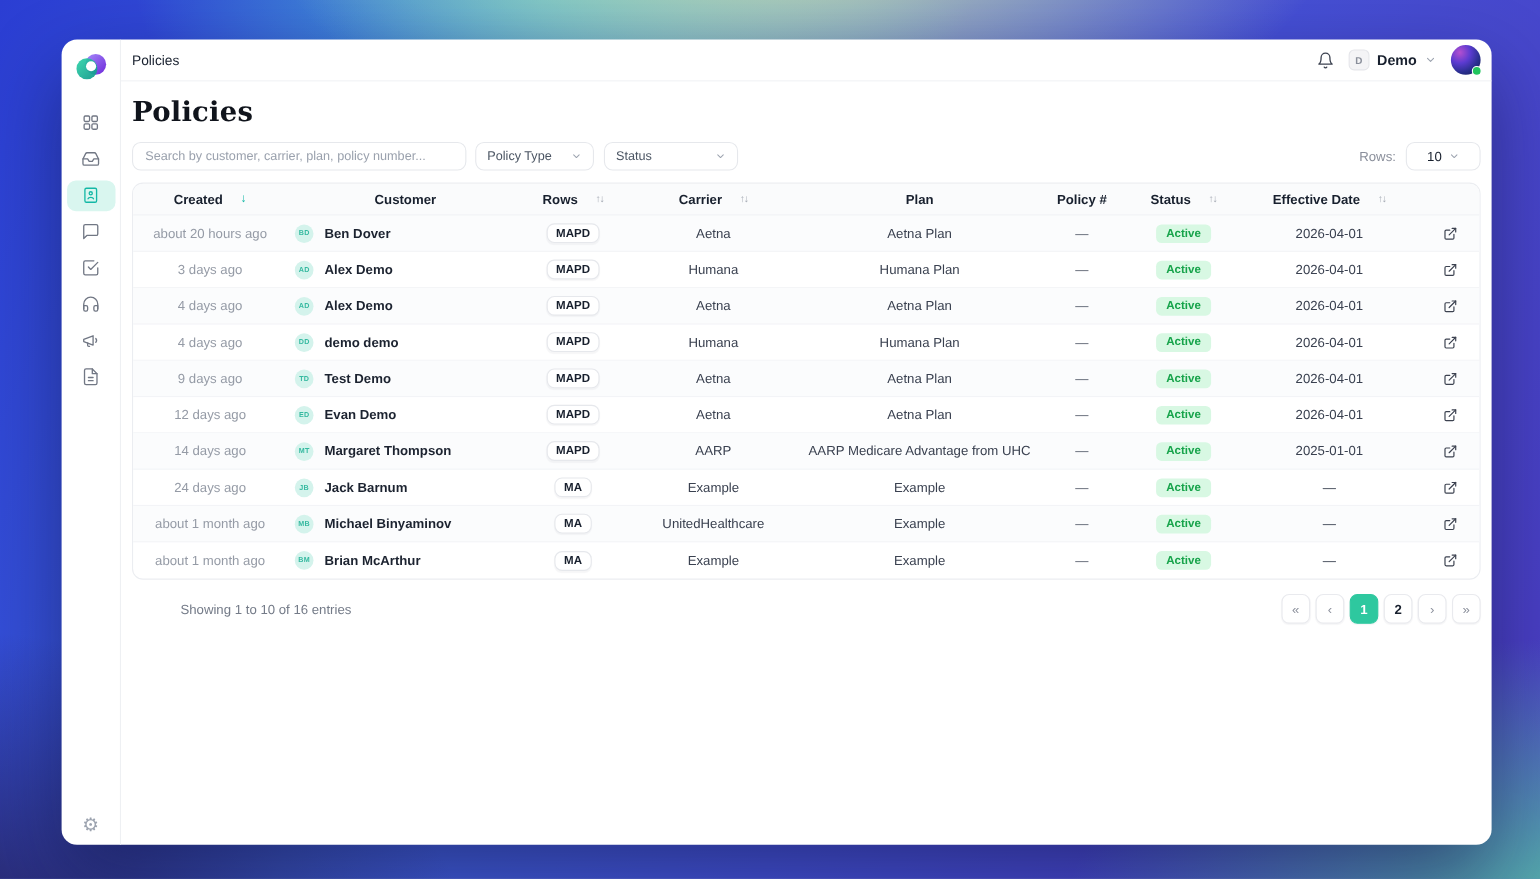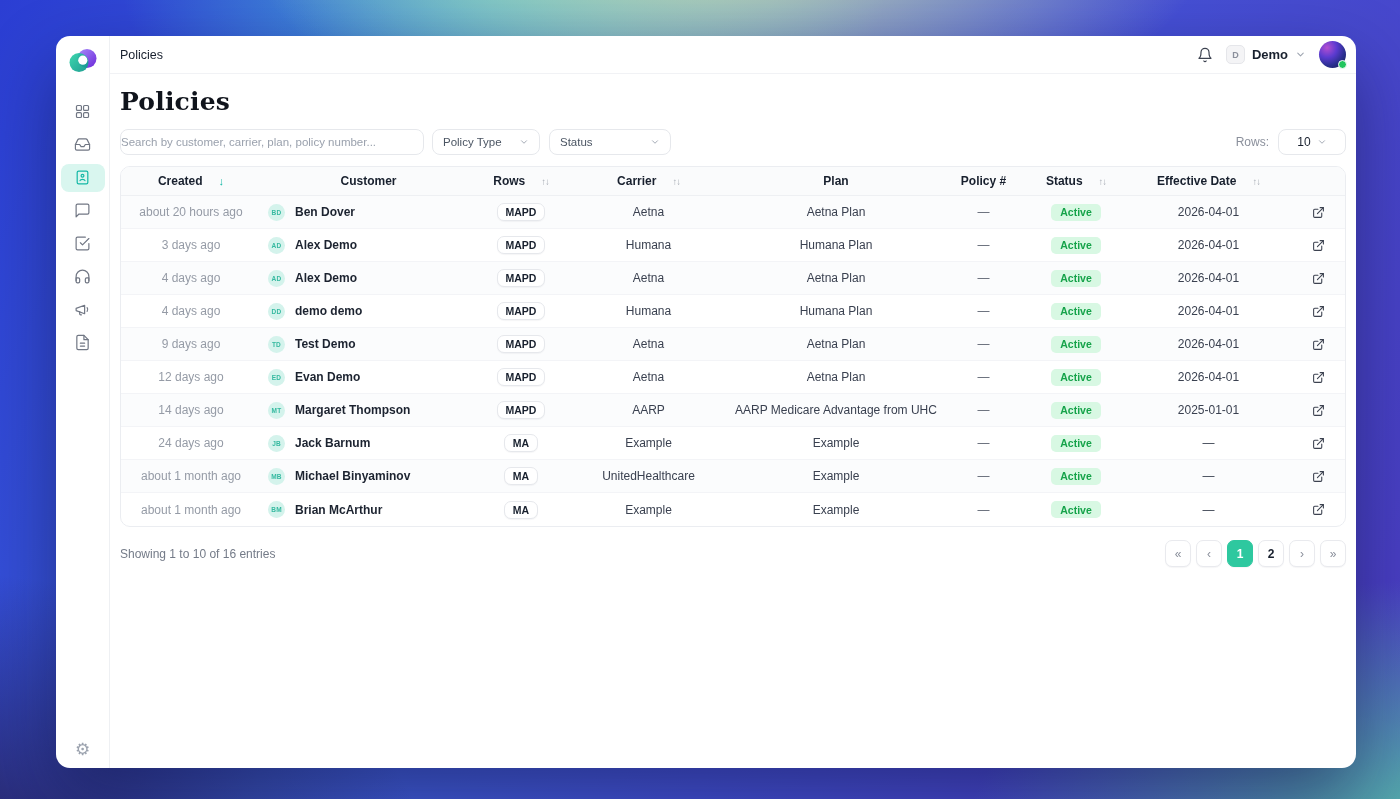--- a/index.html
+++ b/index.html
@@ -39,21 +39,21 @@
   .org-group { display:flex; align-items:center; gap:7px; cursor:pointer; }
   .chev { color:#9ca3af; display:flex; }
   .avatar { width:27px; height:27px; border-radius:50%; position:relative; cursor:pointer;
     background: radial-gradient(circle at 30% 25%, #b44fd0 0%, #5b3bd0 35%, #2a2f8f 65%, #141a4b 100%); }
   .avatar .dot { position:absolute; right:-1px; bottom:-1px; width:9px; height:9px; border-radius:50%; background:#22c55e; border:1.5px solid #fff; }
   
   .content { padding:13px 10px 0 10px; flex:1; display:flex; flex-direction:column; }
   .page-title { font-family:"DejaVu Serif", serif; font-size:25px; font-weight:700; color:#10141c; letter-spacing:.2px; }
   .page-subtitle { font-size:12px; color:#6b7280; margin-top:3px; }
   .filter-row { display:flex; align-items:center; margin-top:13px; }
-  .search { width:304px; height:26px; border:1px solid #e6e8ec; border-radius:8px; padding:0 0; font-size:11.5px; color:#374151;
+  .search { width:304px; height:26px; border:1px solid #e6e8ec; border-radius:8px; padding:0 11px; font-size:11.5px; color:#374151;
     outline:none; font-family:inherit; background:#fff; }
   .search::placeholder { color:#9aa1ad; }
   .select { height:26px; border:1px solid #e6e8ec; border-radius:8px; background:#fff; display:flex; align-items:center;
     justify-content:space-between; padding:0 10px; font-size:11.5px; color:#4b5563; cursor:pointer; }
   .select-policy { width:108px; margin-left:8px; }
   .select-status { width:122px; margin-left:9px; }
   .rows-group { margin-left:auto; display:flex; align-items:center; gap:9px; }
   .rows-label { font-size:12px; color:#8a8f9b; }
   .rows-select { width:68px; height:26px; border:1px solid #e6e8ec; border-radius:8px; display:flex; align-items:center;
     justify-content:center; gap:6px; font-size:12px; color:#18202e; cursor:pointer; background:#fff; }
@@ -75,21 +75,21 @@
   .type-pill { justify-self:center; background:#fff; border:1px solid #e6e8ec; border-radius:7px; padding:2px 8px;
     font-size:10.5px; font-weight:700; color:#18202e; box-shadow:0 1px 1px rgba(20,20,40,.04); }
   .cell-mid { font-size:12px; color:#3a4150; text-align:center; white-space:nowrap; }
   .cell-dash { font-size:12px; color:#5b6270; text-align:center; }
   .status-pill { justify-self:center; background:var(--active-badge-bg,#d8f8e3); color:var(--active-badge-text,#16a34a);
     font-size:10.5px; font-weight:700; padding:2.5px 9px; border-radius:5px; }
   .cell-action { display:flex; justify-content:center; }
   .action-btn { background:none; border:none; cursor:pointer; color:#3c4250; display:flex; padding:2px; }
   
   .footer-row { display:flex; align-items:center; margin-top:13px; }
-  .summary { font-size:12px; color:#747b88; }
+  .summary { font-size:12px; color:#747b88;margin-left:44px; }
   .pager { margin-left:auto; display:flex; gap:5px; }
   .page-btn { min-width:26px; height:27px; padding:0 8px; border:1px solid #e9eaee; background:#fff; border-radius:7px;
     display:flex; align-items:center; justify-content:center; font-size:12px; color:#8a8f9b; cursor:pointer;
     box-shadow:0 1px 1px rgba(20,20,40,.04); font-family:inherit; }
   .page-btn.num { color:#18202e; font-weight:600; }
   .page-btn.active { background:var(--pagination-active,#2ec89f); border-color:var(--pagination-active,#2ec89f); color:#fff; }
 </style>
 </head>
 <body>
 

